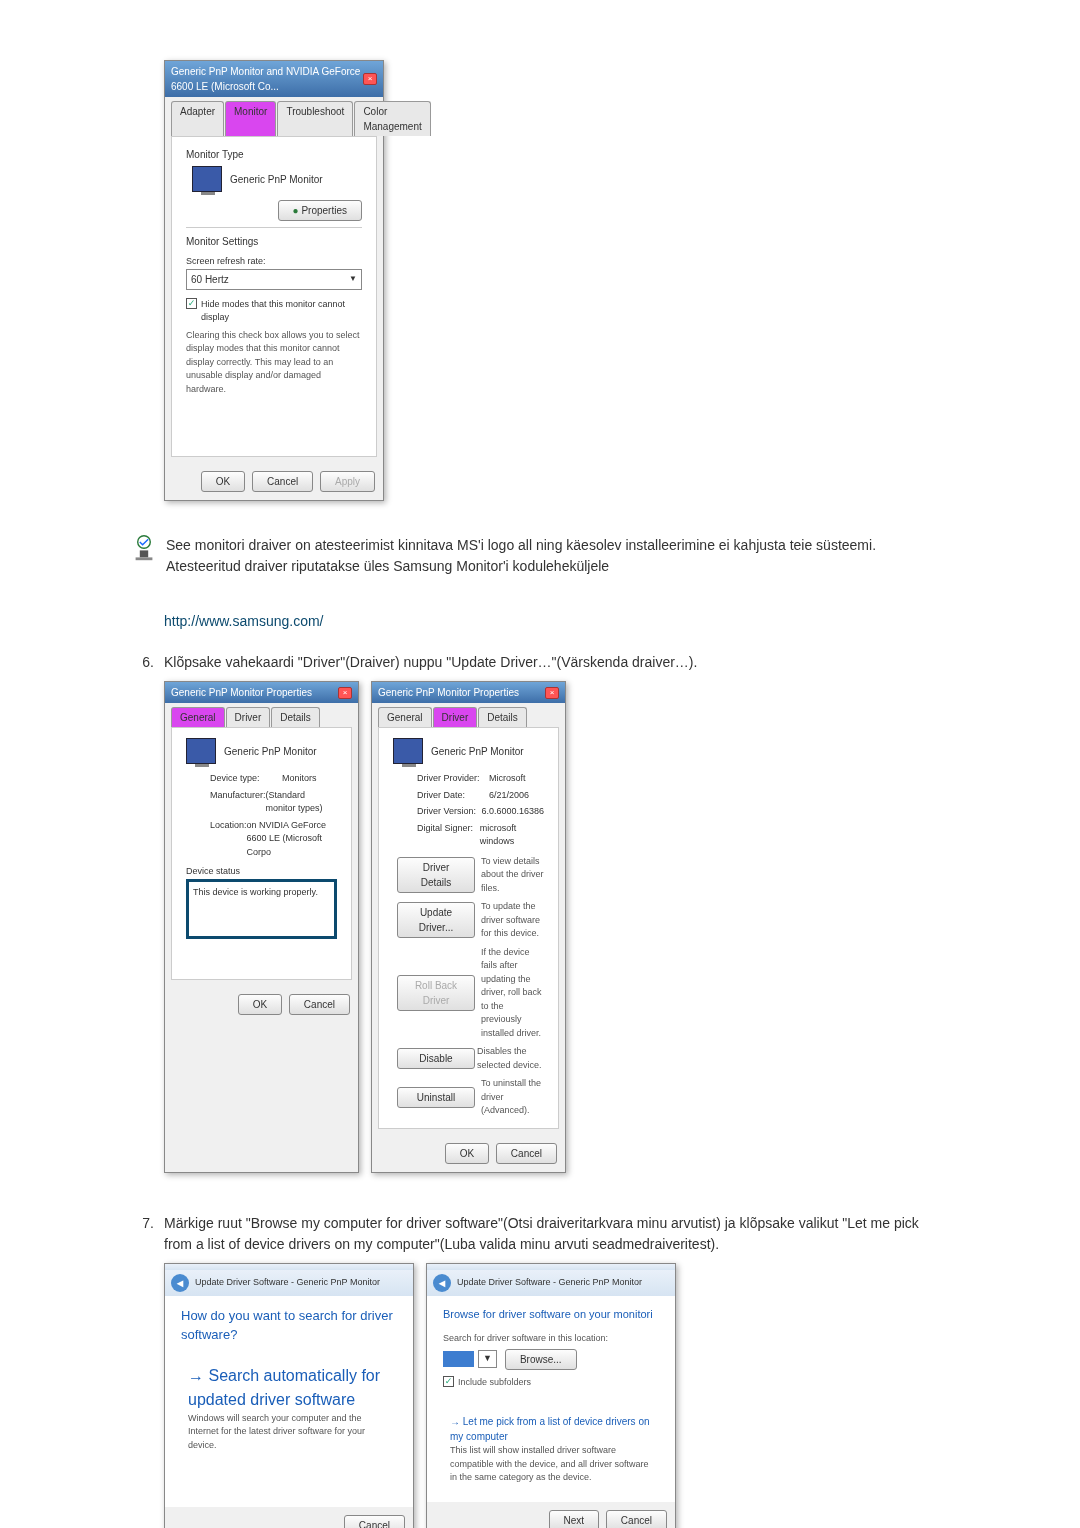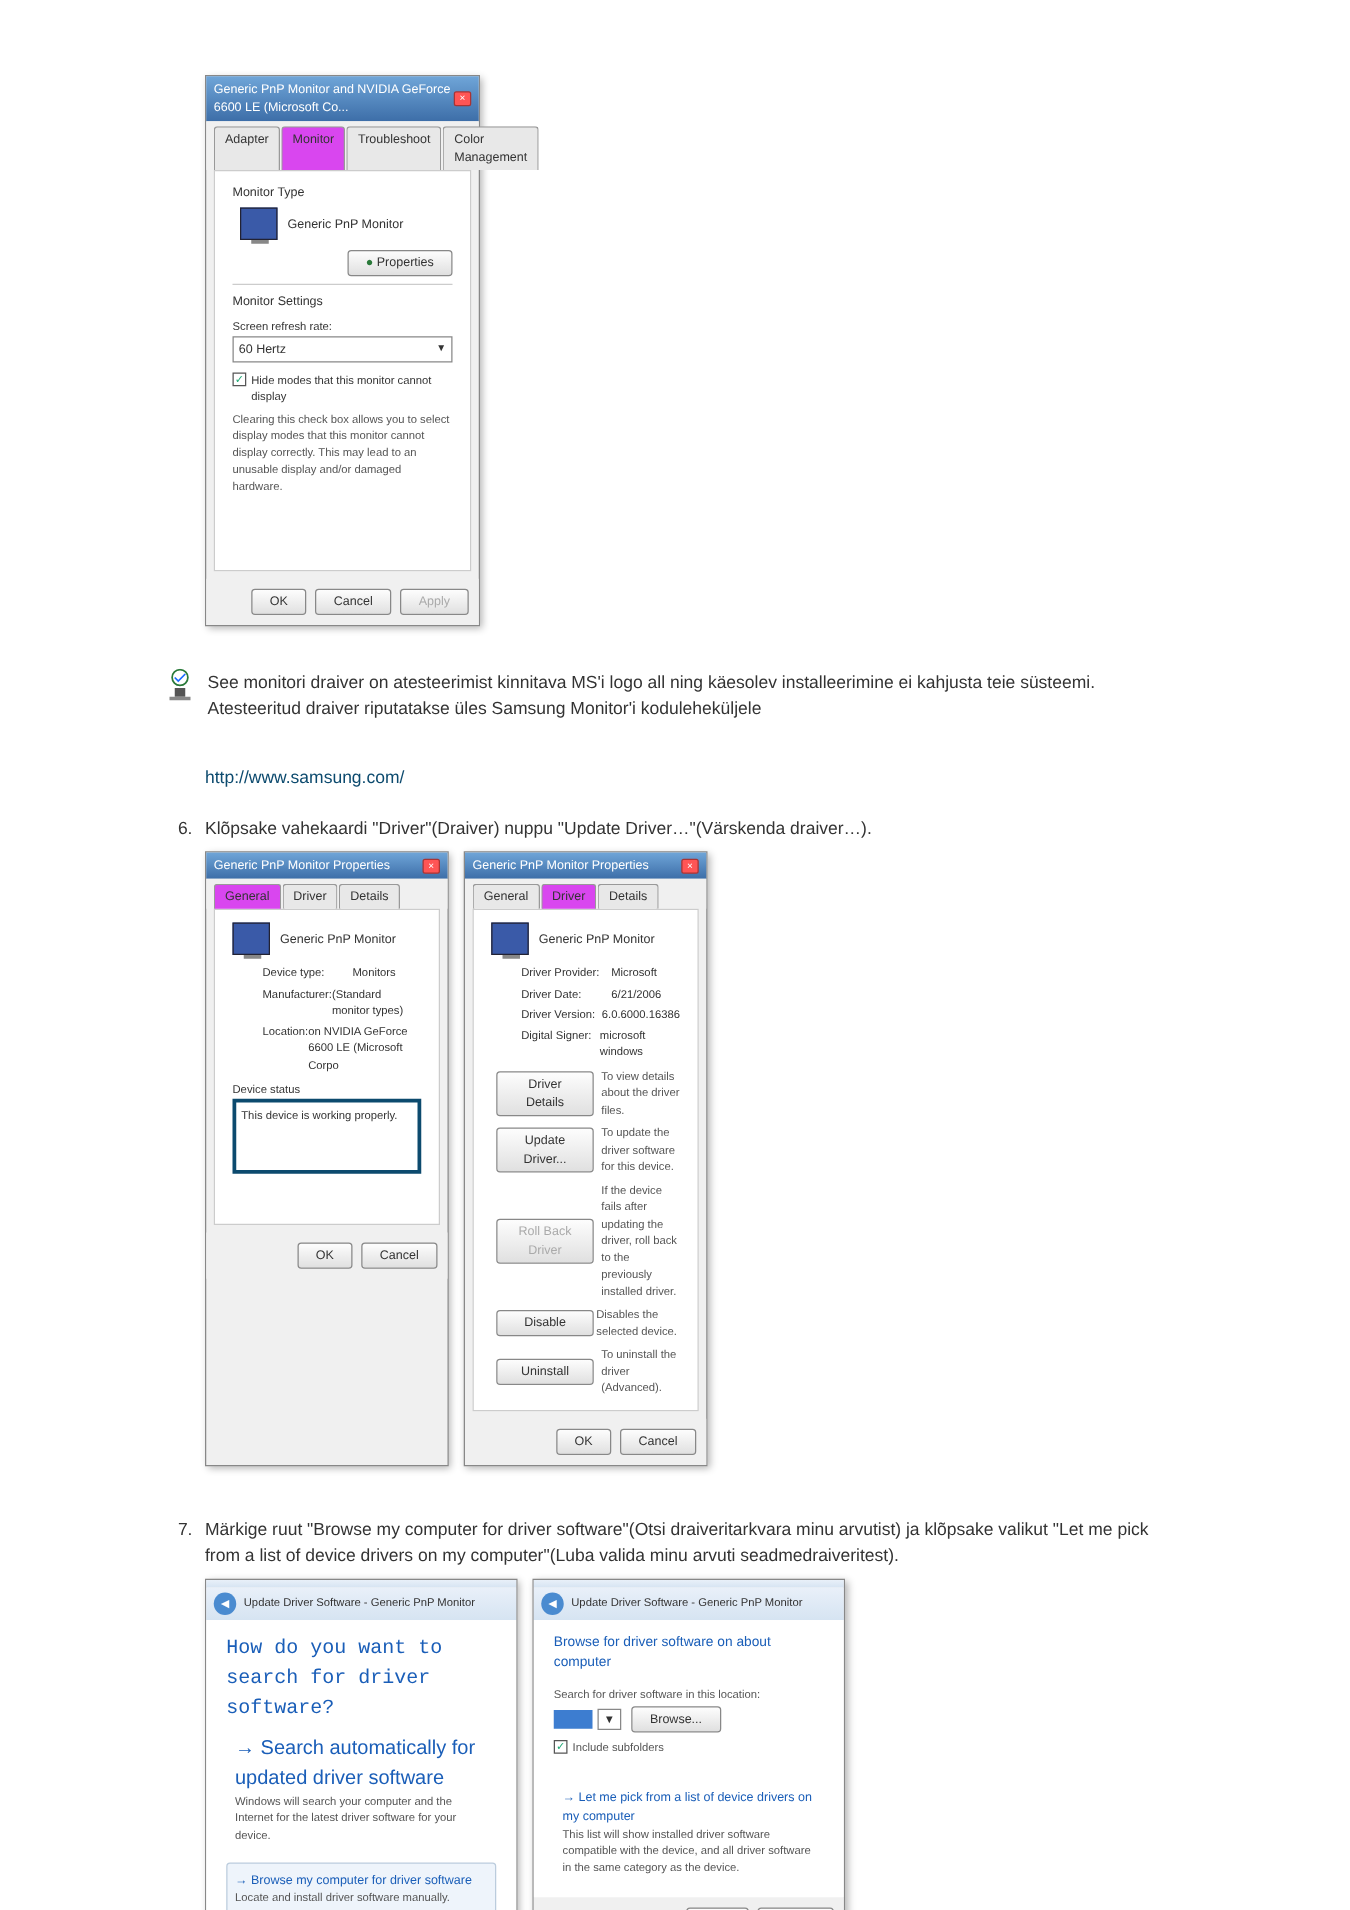--- a/index.html
+++ b/index.html
@@ -315,45 +315,41 @@
 
 <div class="dual">
 
   <div class="dlg dlg4">
     <div class="dlg-title" style="background:linear-gradient(#e9f0f9,#d6e4f2);color:#333;"></div>
     <div class="crumb">
       <div class="back">◄</div>
       <div>Update Driver Software - Generic PnP Monitor</div>
     </div>
     <div class="panel-body">
-      <div class="link-blue" style="font-size:16px;margin-bottom:2px;font-family:Liberation Mono, monospace;">How do you want to search for driver software?</div>
+      <div class="link-blue" style="font-size:13px;margin-bottom:12px;">How do you want to search for driver software?</div>
       <div class="opt-block">
         <div class="link-blue" style="font-size:16px;">→ <span>Search automatically for updated driver software</span></div>
         <div class="grey-text">Windows will search your computer and the Internet for the latest driver software for your device.</div>
       </div>
       <div style="height:8px;"></div>
-      <div class="opt-block" style="background:#eef4fb;border-color:#bcd;">
-        <div class="link-blue" style="font-size:10px;">→ <span>Browse my computer for driver software</span></div>
-        <div class="grey-text">Locate and install driver software manually.</div>
-      </div>
       <div style="height:30px;"></div>
     </div>
     <div class="dlg-footer">
       <span class="btn">Cancel</span>
     </div>
   </div>
 
   <div class="dlg dlg5">
     <div class="dlg-title" style="background:linear-gradient(#e9f0f9,#d6e4f2);color:#333;"></div>
     <div class="crumb">
       <div class="back">◄</div>
       <div>Update Driver Software - Generic PnP Monitor</div>
     </div>
     <div class="panel-body">
-      <div class="link-blue" style="font-size:11px;margin-bottom:10px;">Browse for driver software on about computer</div>
+      <div class="link-blue" style="font-size:11px;margin-bottom:10px;">Browse for driver software on your monitori</div>
       <div class="grey-text">Search for driver software in this location:</div>
       <div class="input-path" style="margin-top:3px;">
         <span class="path-box">&nbsp;&nbsp;&nbsp;&nbsp;&nbsp;&nbsp;</span>
         <span class="path-sel">▼</span>
         <span class="btn">Browse...</span>
       </div>
       <div class="chk" style="margin-top:6px;">
         <div class="chkbox">✓</div>
         <div class="grey-text">Include subfolders</div>
       </div>

